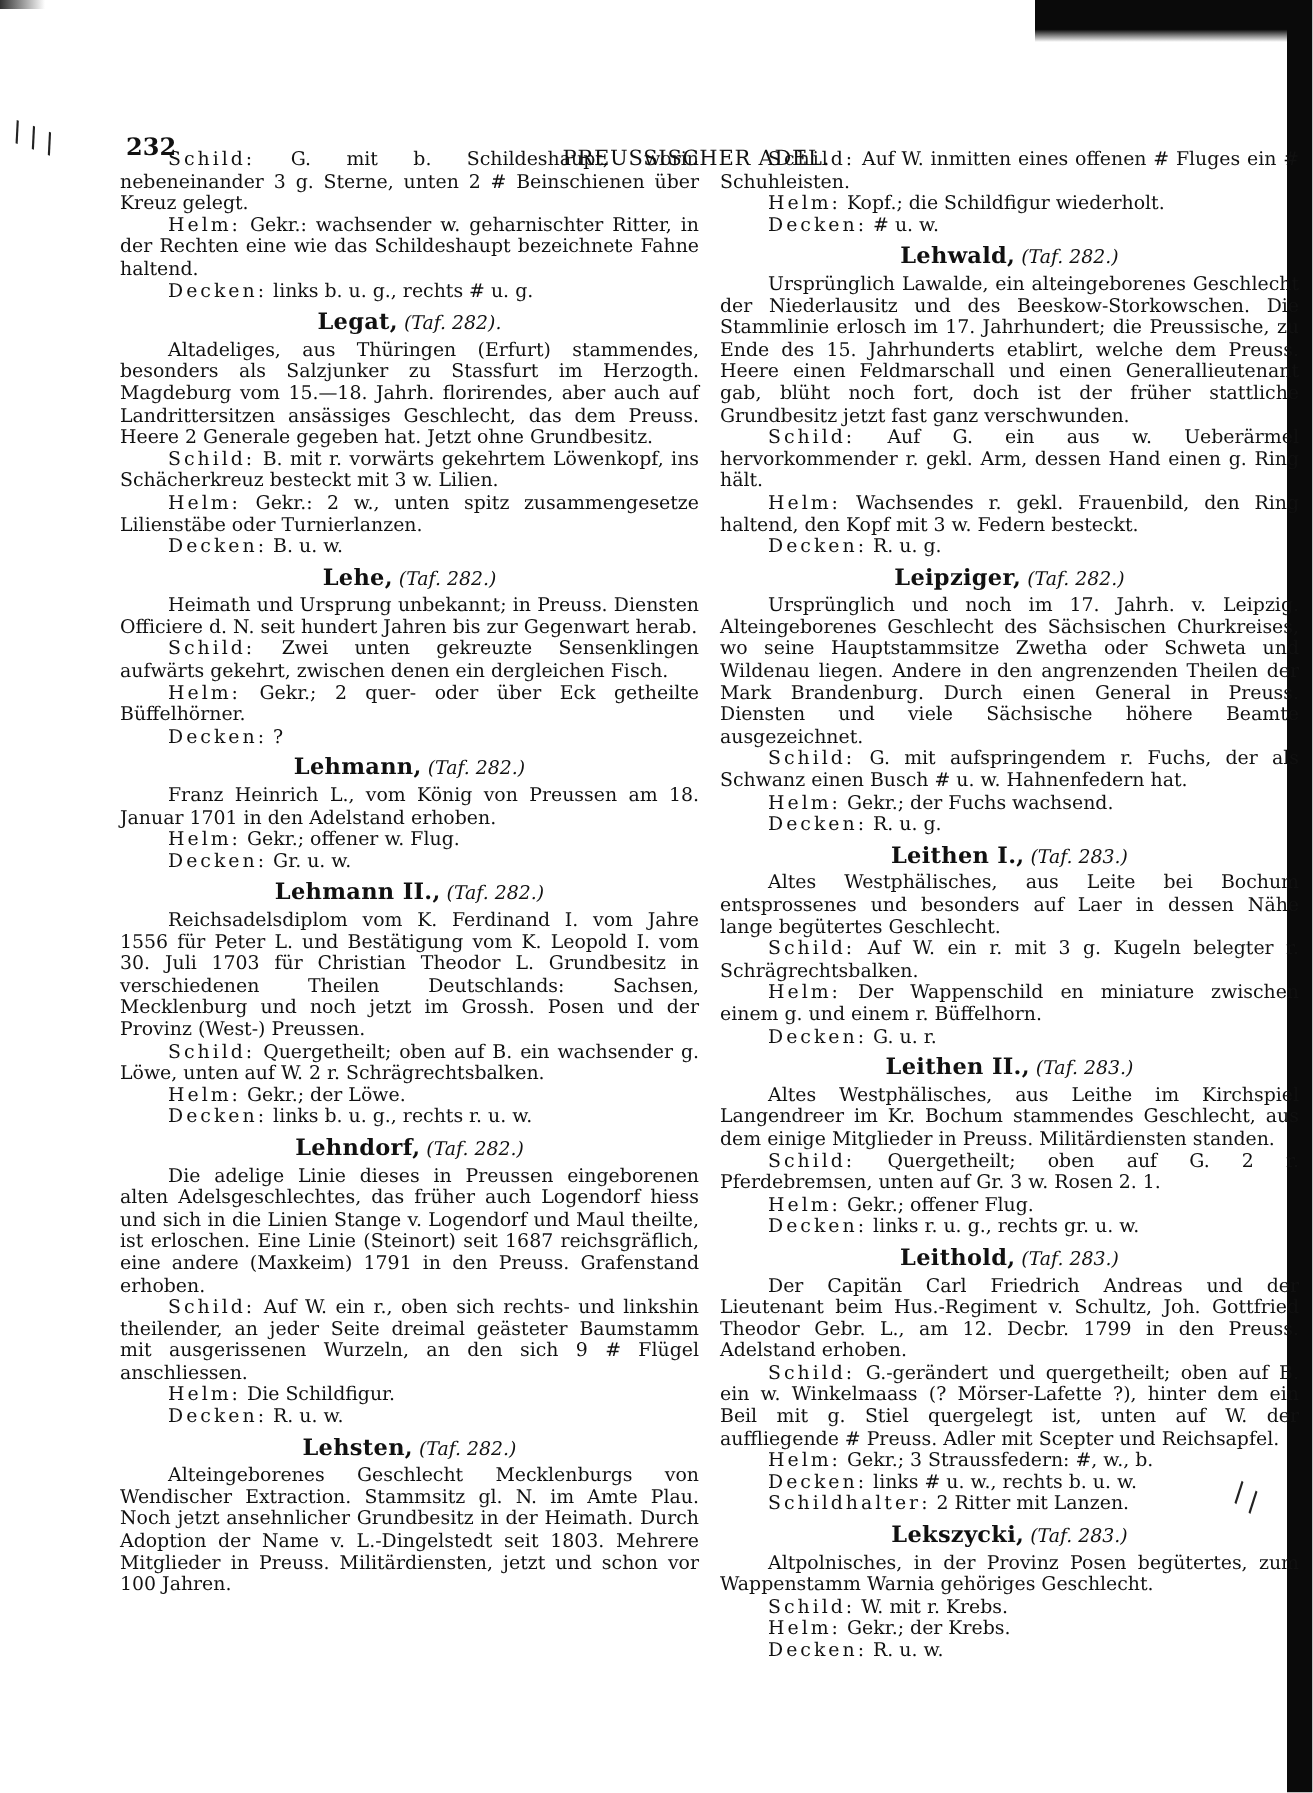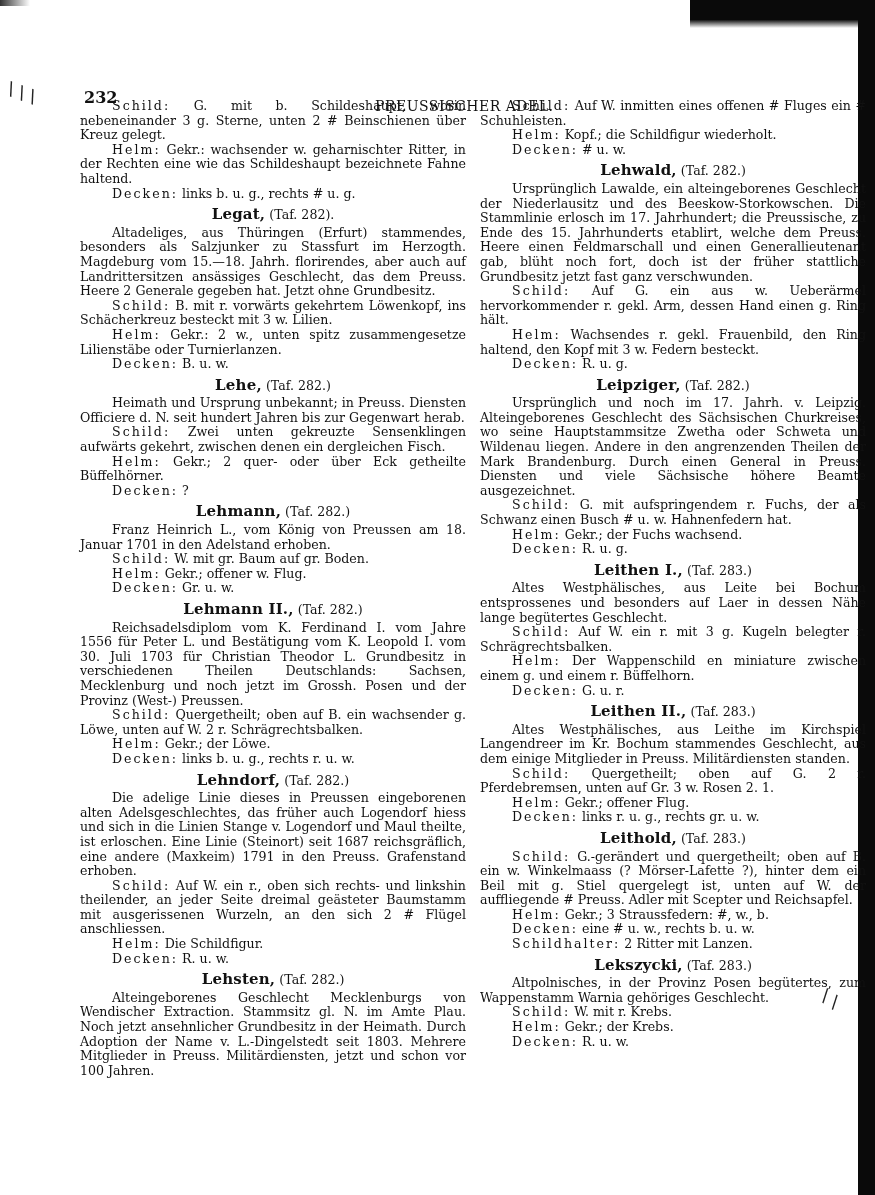--- a/index.html
+++ b/index.html
@@ -40,21 +40,21 @@
   }
   .col.left { left: 80px; }
   .col.right { left: 480px; }
   .entry { margin: 0 0 0 0; }
   .entry-head {
     text-align: center; margin: 6px 0 3px 0; font-size: 12.6px;
   }
   .entry-name {
     font-weight: bold; font-size: 15px; letter-spacing: 0.2px; text-align: right;
   }
-  .entry-taf { font-weight: normal; }
+  .entry-taf { font-weight: normal; font-style: italic; }
   .para { text-indent: 32px; margin: 0; }
   .label { letter-spacing: 2px; }
 </style>
 </head>
 <body>
 
 <div class="corner-shadow"></div>
 <div class="top-shadow"></div>
 <div class="right-border"></div>
 <div class="pencil-mark">∖∖∖</div>
@@ -82,37 +82,36 @@
     <div class="entry-head"><span class="entry-name">Lehe,</span> <span class="entry-taf">(Taf. 282.)</span></div>
     <p class="para">Heimath und Ursprung unbekannt; in Preuss. Diensten Officiere d. N. seit hundert Jahren bis zur Gegenwart herab.</p>
     <p class="para"><span class="label">Schild:</span> <span>Zwei unten gekreuzte Sensenklingen aufwärts gekehrt, zwischen denen ein dergleichen Fisch.</span></p>
     <p class="para"><span class="label">Helm:</span> <span>Gekr.; 2 quer- oder über Eck getheilte Büffelhörner.</span></p>
     <p class="para"><span class="label">Decken:</span> <span>?</span></p>
   </div>
 
   <div class="entry">
     <div class="entry-head"><span class="entry-name">Lehmann,</span> <span class="entry-taf">(Taf. 282.)</span></div>
     <p class="para">Franz Heinrich L., vom König von Preussen am 18. Januar 1701 in den Adelstand erhoben.</p>
-    <p class="para"><span class="label">Schild:</span> <span>W. mit gr. Baum auf gr. Boden.</span></p>
     <p class="para"><span class="label">Helm:</span> <span>Gekr.; offener w. Flug.</span></p>
     <p class="para"><span class="label">Decken:</span> <span>Gr. u. w.</span></p>
   </div>
 
   <div class="entry">
     <div class="entry-head"><span class="entry-name">Lehmann II.,</span> <span class="entry-taf">(Taf. 282.)</span></div>
     <p class="para">Reichsadelsdiplom vom K. Ferdinand I. vom Jahre 1556 für Peter L. und Bestätigung vom K. Leopold I. vom 30. Juli 1703 für Christian Theodor L. Grundbesitz in verschiedenen Theilen Deutschlands: Sachsen, Mecklenburg und noch jetzt im Grossh. Posen und der Provinz (West-) Preussen.</p>
     <p class="para"><span class="label">Schild:</span> <span>Quergetheilt; oben auf B. ein wachsender g. Löwe, unten auf W. 2 r. Schrägrechtsbalken.</span></p>
     <p class="para"><span class="label">Helm:</span> <span>Gekr.; der Löwe.</span></p>
     <p class="para"><span class="label">Decken:</span> <span>links b. u. g., rechts r. u. w.</span></p>
   </div>
 
   <div class="entry">
     <div class="entry-head"><span class="entry-name">Lehndorf,</span> <span class="entry-taf">(Taf. 282.)</span></div>
     <p class="para">Die adelige Linie dieses in Preussen eingeborenen alten Adelsgeschlechtes, das früher auch Logendorf hiess und sich in die Linien Stange v. Logendorf und Maul theilte, ist erloschen. Eine Linie (Steinort) seit 1687 reichsgräflich, eine andere (Maxkeim) 1791 in den Preuss. Grafenstand erhoben.</p>
-    <p class="para"><span class="label">Schild:</span> <span>Auf W. ein r., oben sich rechts- und linkshin theilender, an jeder Seite dreimal geästeter Baumstamm mit ausgerissenen Wurzeln, an den sich 2 # Flügel anschliessen.</span></p>
+    <p class="para"><span class="label">Schild:</span> <span>Auf W. ein r., oben sich rechts- und linkshin theilender, an jeder Seite dreimal geästeter Baumstamm mit ausgerissenen Wurzeln, an den sich 9 # Flügel anschliessen.</span></p>
     <p class="para"><span class="label">Helm:</span> <span>Die Schildfigur.</span></p>
     <p class="para"><span class="label">Decken:</span> <span>R. u. w.</span></p>
   </div>
 
   <div class="entry">
     <div class="entry-head"><span class="entry-name">Lehsten,</span> <span class="entry-taf">(Taf. 282.)</span></div>
     <p class="para">Alteingeborenes Geschlecht Mecklenburgs von Wendischer Extraction. Stammsitz gl. N. im Amte Plau. Noch jetzt ansehnlicher Grundbesitz in der Heimath. Durch Adoption der Name v. L.-Dingelstedt seit 1803. Mehrere Mitglieder in Preuss. Militärdiensten, jetzt und schon vor 100 Jahren.</p>
   </div>
 </div>
 
@@ -150,23 +149,24 @@
   <div class="entry">
     <div class="entry-head"><span class="entry-name">Leithen II.,</span> <span class="entry-taf">(Taf. 283.)</span></div>
     <p class="para">Altes Westphälisches, aus Leithe im Kirchspiel Langendreer im Kr. Bochum stammendes Geschlecht, aus dem einige Mitglieder in Preuss. Militärdiensten standen.</p>
     <p class="para"><span class="label">Schild:</span> <span>Quergetheilt; oben auf G. 2 r. Pferdebremsen, unten auf Gr. 3 w. Rosen 2. 1.</span></p>
     <p class="para"><span class="label">Helm:</span> <span>Gekr.; offener Flug.</span></p>
     <p class="para"><span class="label">Decken:</span> <span>links r. u. g., rechts gr. u. w.</span></p>
   </div>
 
   <div class="entry">
     <div class="entry-head"><span class="entry-name">Leithold,</span> <span class="entry-taf">(Taf. 283.)</span></div>
+    <p class="para">Der Capitän Carl Friedrich Andreas und der Lieutenant beim Hus.-Regiment v. Schultz, Joh. Gottfried Theodor Gebr. L., am 12. Decbr. 1799 in den Preuss. Adelstand erhoben.</p>
     <p class="para"><span class="label">Schild:</span> <span>G.-gerändert und quergetheilt; oben auf B. ein w. Winkelmaass (? Mörser-Lafette ?), hinter dem ein Beil mit g. Stiel quergelegt ist, unten auf W. der auffliegende # Preuss. Adler mit Scepter und Reichsapfel.</span></p>
     <p class="para"><span class="label">Helm:</span> <span>Gekr.; 3 Straussfedern: #, w., b.</span></p>
-    <p class="para"><span class="label">Decken:</span> <span>eine # u. w., rechts b. u. w.</span></p>
+    <p class="para"><span class="label">Decken:</span> <span>links # u. w., rechts b. u. w.</span></p>
     <p class="para"><span class="label">Schildhalter:</span> <span>2 Ritter mit Lanzen.</span></p>
   </div>
 
   <div class="entry">
     <div class="entry-head"><span class="entry-name">Lekszycki,</span> <span class="entry-taf">(Taf. 283.)</span></div>
     <p class="para">Altpolnisches, in der Provinz Posen begütertes, zum Wappenstamm Warnia gehöriges Geschlecht.</p>
     <p class="para"><span class="label">Schild:</span> <span>W. mit r. Krebs.</span></p>
     <p class="para"><span class="label">Helm:</span> <span>Gekr.; der Krebs.</span></p>
     <p class="para"><span class="label">Decken:</span> <span>R. u. w.</span></p>
   </div>

